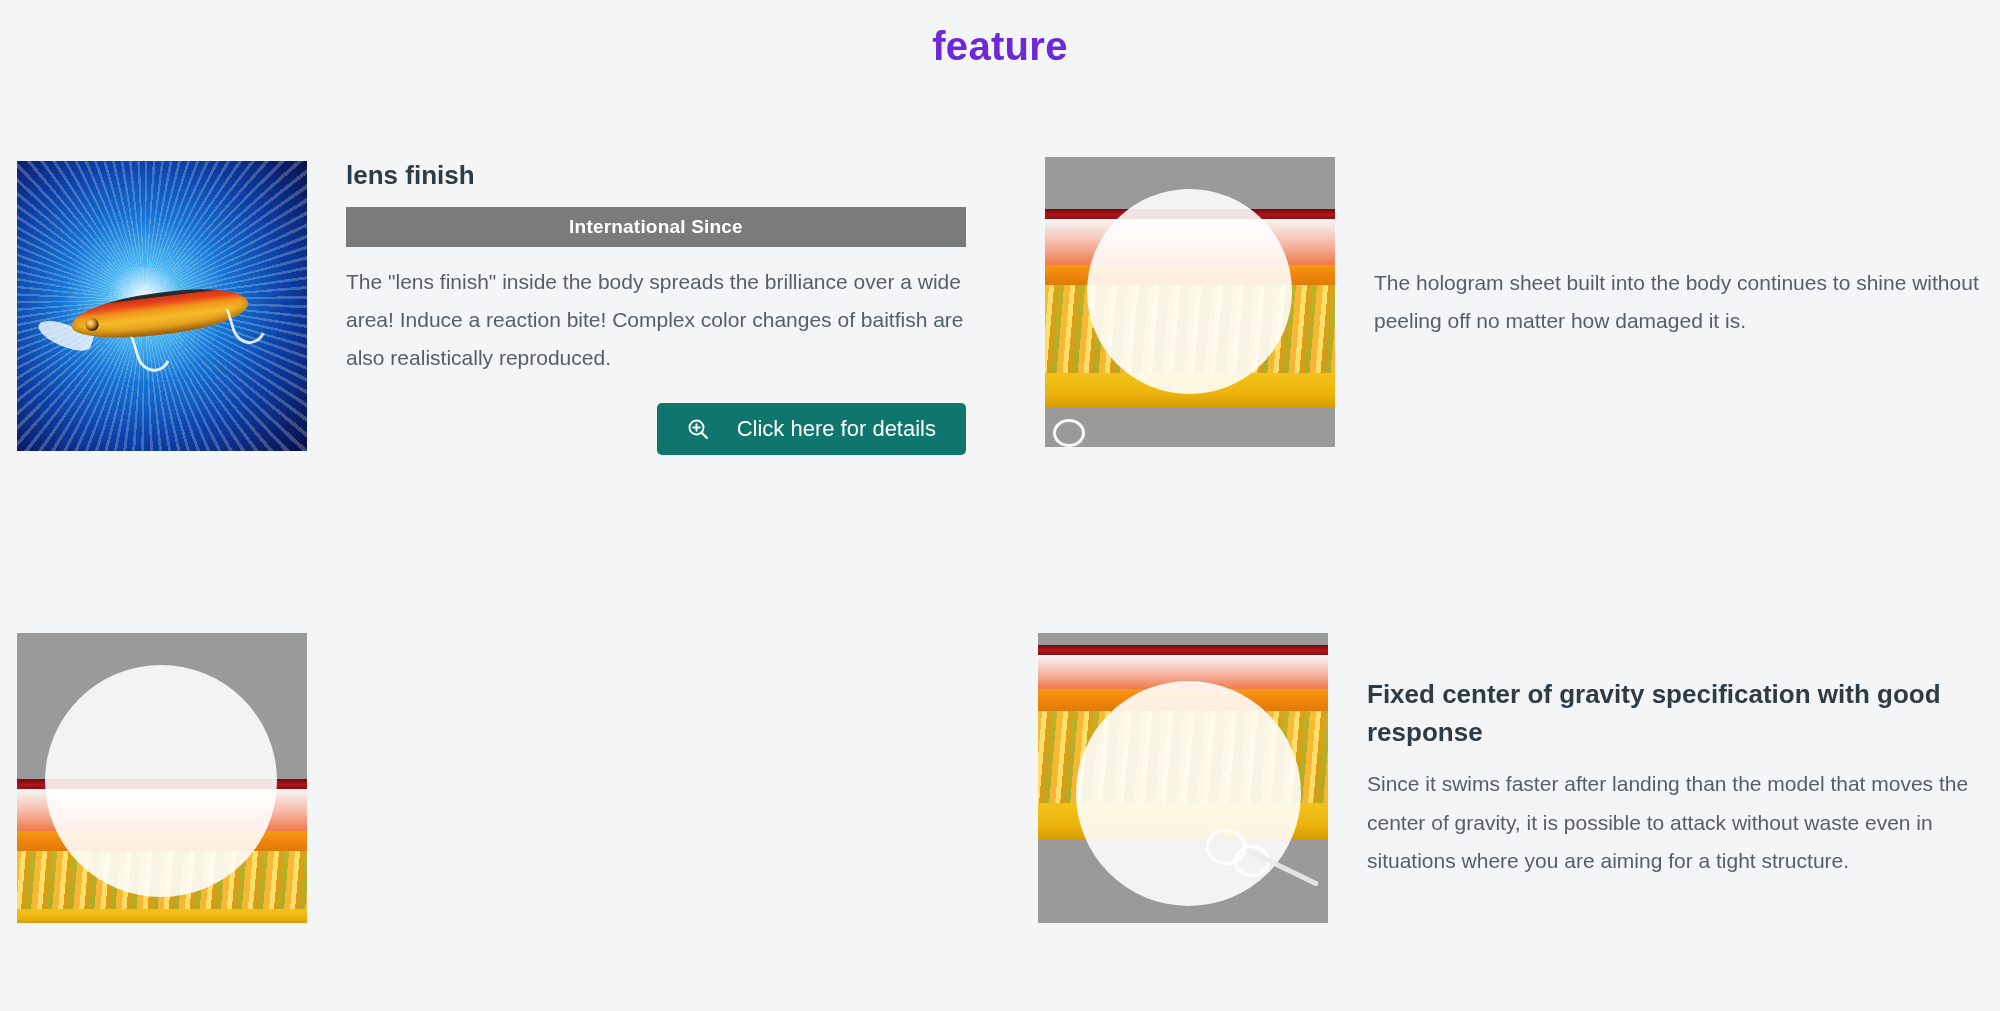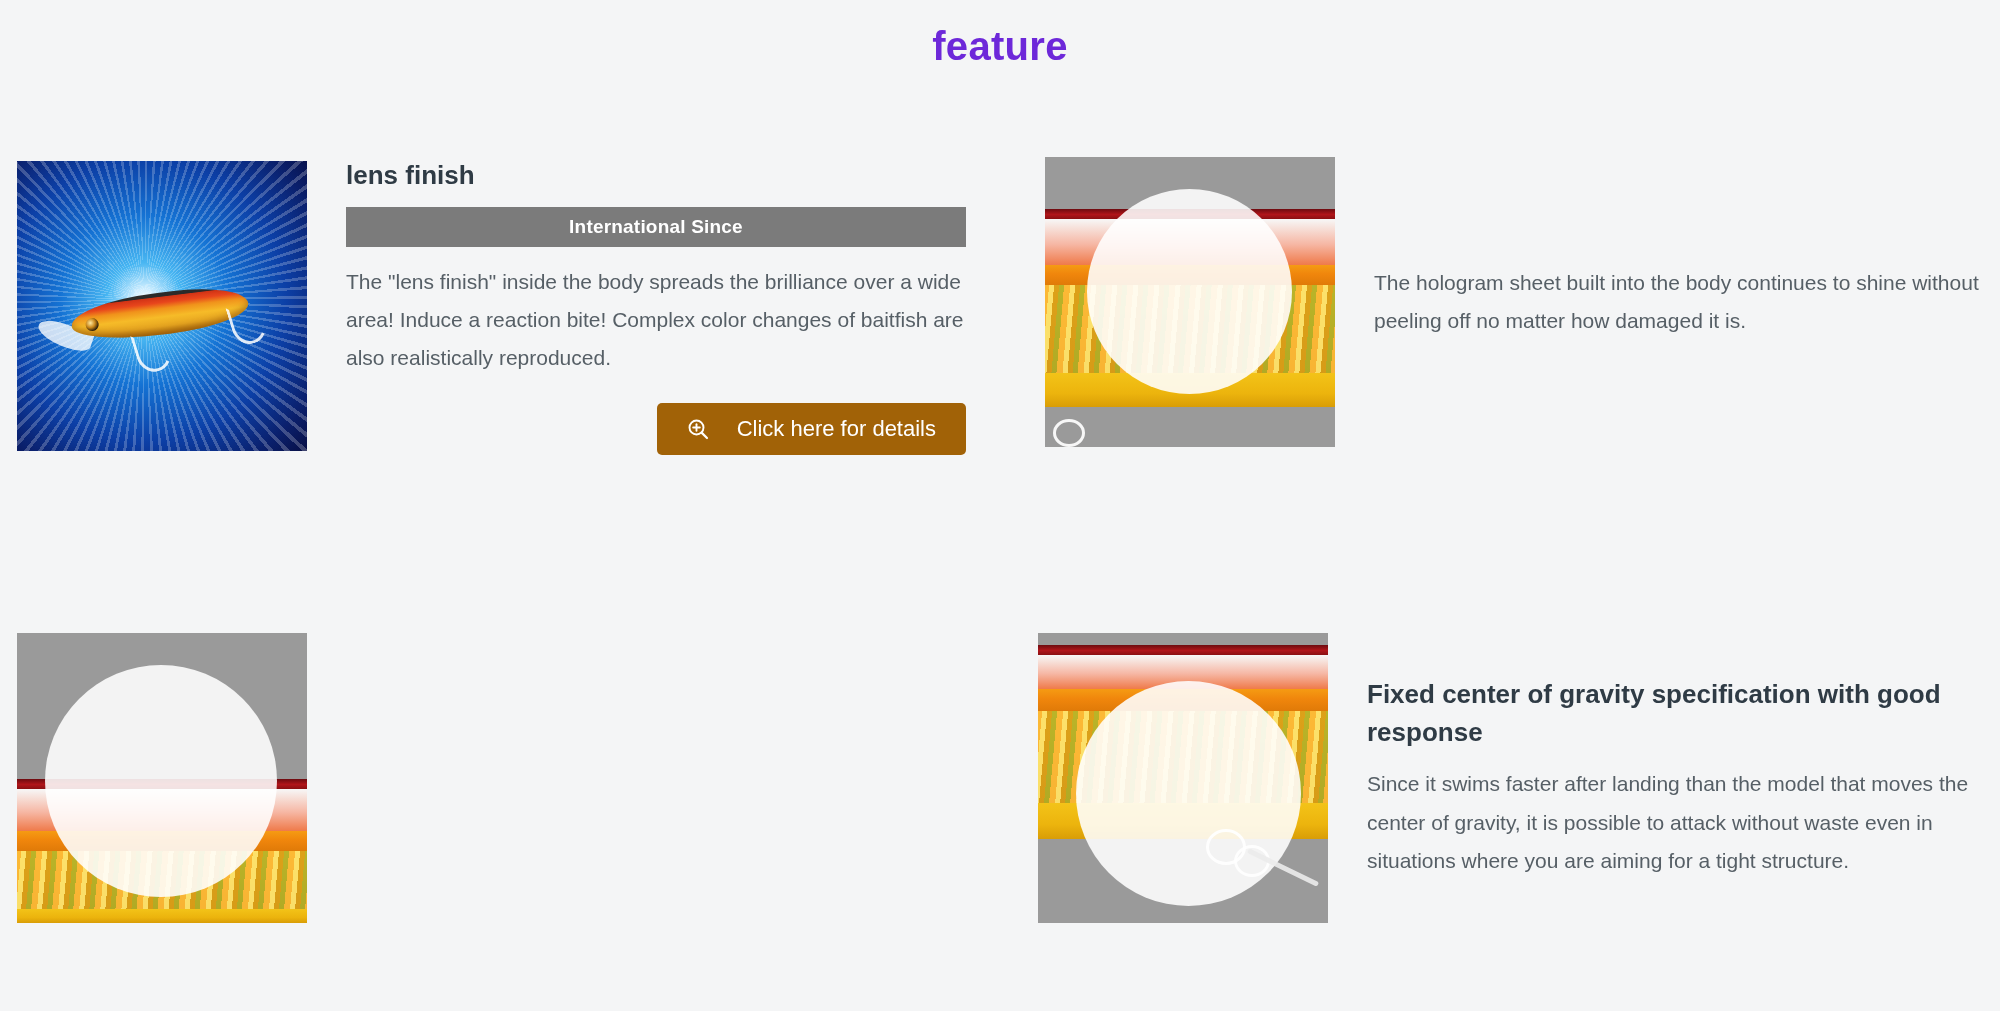--- a/index.html
+++ b/index.html
@@ -93,21 +93,21 @@
   .f-gravity  .f-text { max-width: 620px; }
 
   .btn-row {
     margin-top: 26px;
     width: 620px;
     display: flex;
     justify-content: flex-end;
   }
 
   .details-btn {
-    background: #a16207;
+    background: #0f766e;
     color: #ffffff;
     border: none;
     border-radius: 5px;
     font-family: "Liberation Sans", sans-serif;
     font-size: 22px;
     padding: 15px 30px;
     display: inline-flex;
     align-items: center;
     gap: 28px;
     cursor: pointer;

